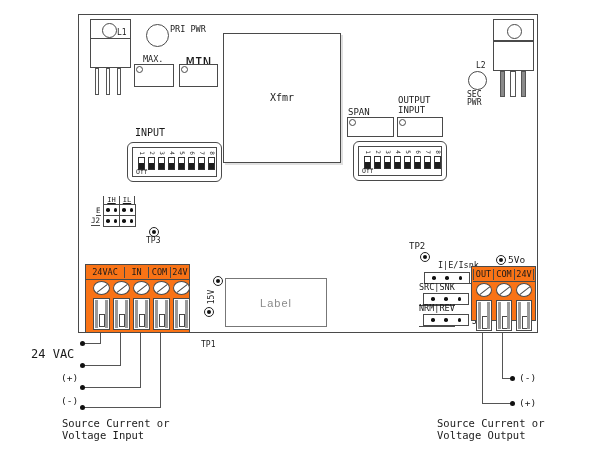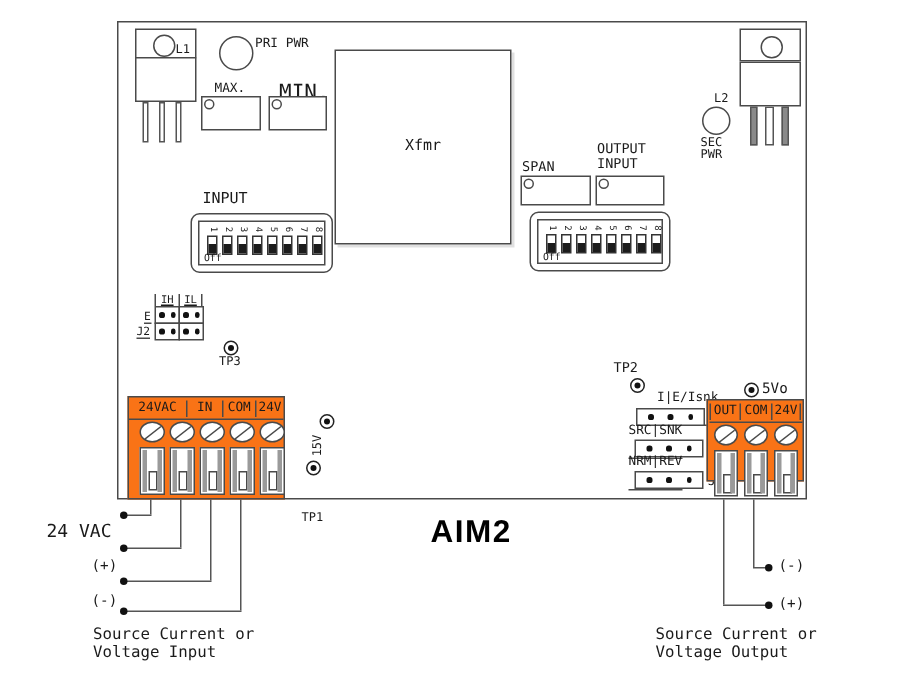--- a/index.html
+++ b/index.html
@@ -238,20 +238,23 @@
         </div>
       </div>
   </div>
 
   <div class="tp" style="left:213px;top:276px;"></div>
   <div class="lbl" style="left:199px;top:293px;width:26px;text-align:center;font-size:8px;transform:rotate(-90deg);">15V</div>
 
   <div class="tp" style="left:204px;top:307px;"></div>
   <div class="lbl" style="left:201px;top:299px;font-size:8px;margin-top:42px;">TP1</div>
 
+  <div class="box" style="left:225px;top:278px;width:102px;height:49px;border-color:#777;display:flex;align-items:center;justify-content:center;">
+    <span class="labeltext">Label</span>
+  </div>
 
   <div class="lbl" style="left:409px;top:242px;font-size:9px;">TP2</div>
   <div class="tp" style="left:420px;top:252px;"></div>
 
   <div class="jlabel" style="left:438px;top:261px;">I|E/Isnk</div>
   <div class="jbox" style="left:424px;top:272px;width:46px;height:12px;">
       <div class="jdot"></div>
       <div class="jdot"></div>
       <div class="jdot"></div>
     </div>
@@ -293,21 +296,20 @@
         </div>
         <div class="tbody" style="width: 16px; height: 31px;">
           <div class="slot"></div>
         </div>
         <div class="tbody" style="width: 16px; height: 31px;">
           <div class="slot"></div>
         </div>
       </div>
   </div>
 
-  <div class="aim-title" style="left:287px;top:343px;">AIM2</div>
 
   <div class="line" style="left:100px;top:333px;width:1px;height:10px;"></div>
   <div class="line" style="left:84px;top:343px;width:17px;height:1px;"></div>
   <div class="node" style="left:80px;top:341px;"></div>
   <div class="line" style="left:120px;top:333px;width:1px;height:32px;"></div>
   <div class="line" style="left:84px;top:365px;width:37px;height:1px;"></div>
   <div class="node" style="left:80px;top:363px;"></div>
   <div class="line" style="left:140px;top:333px;width:1px;height:54px;"></div>
   <div class="line" style="left:84px;top:387px;width:57px;height:1px;"></div>
   <div class="node" style="left:80px;top:385px;"></div>

